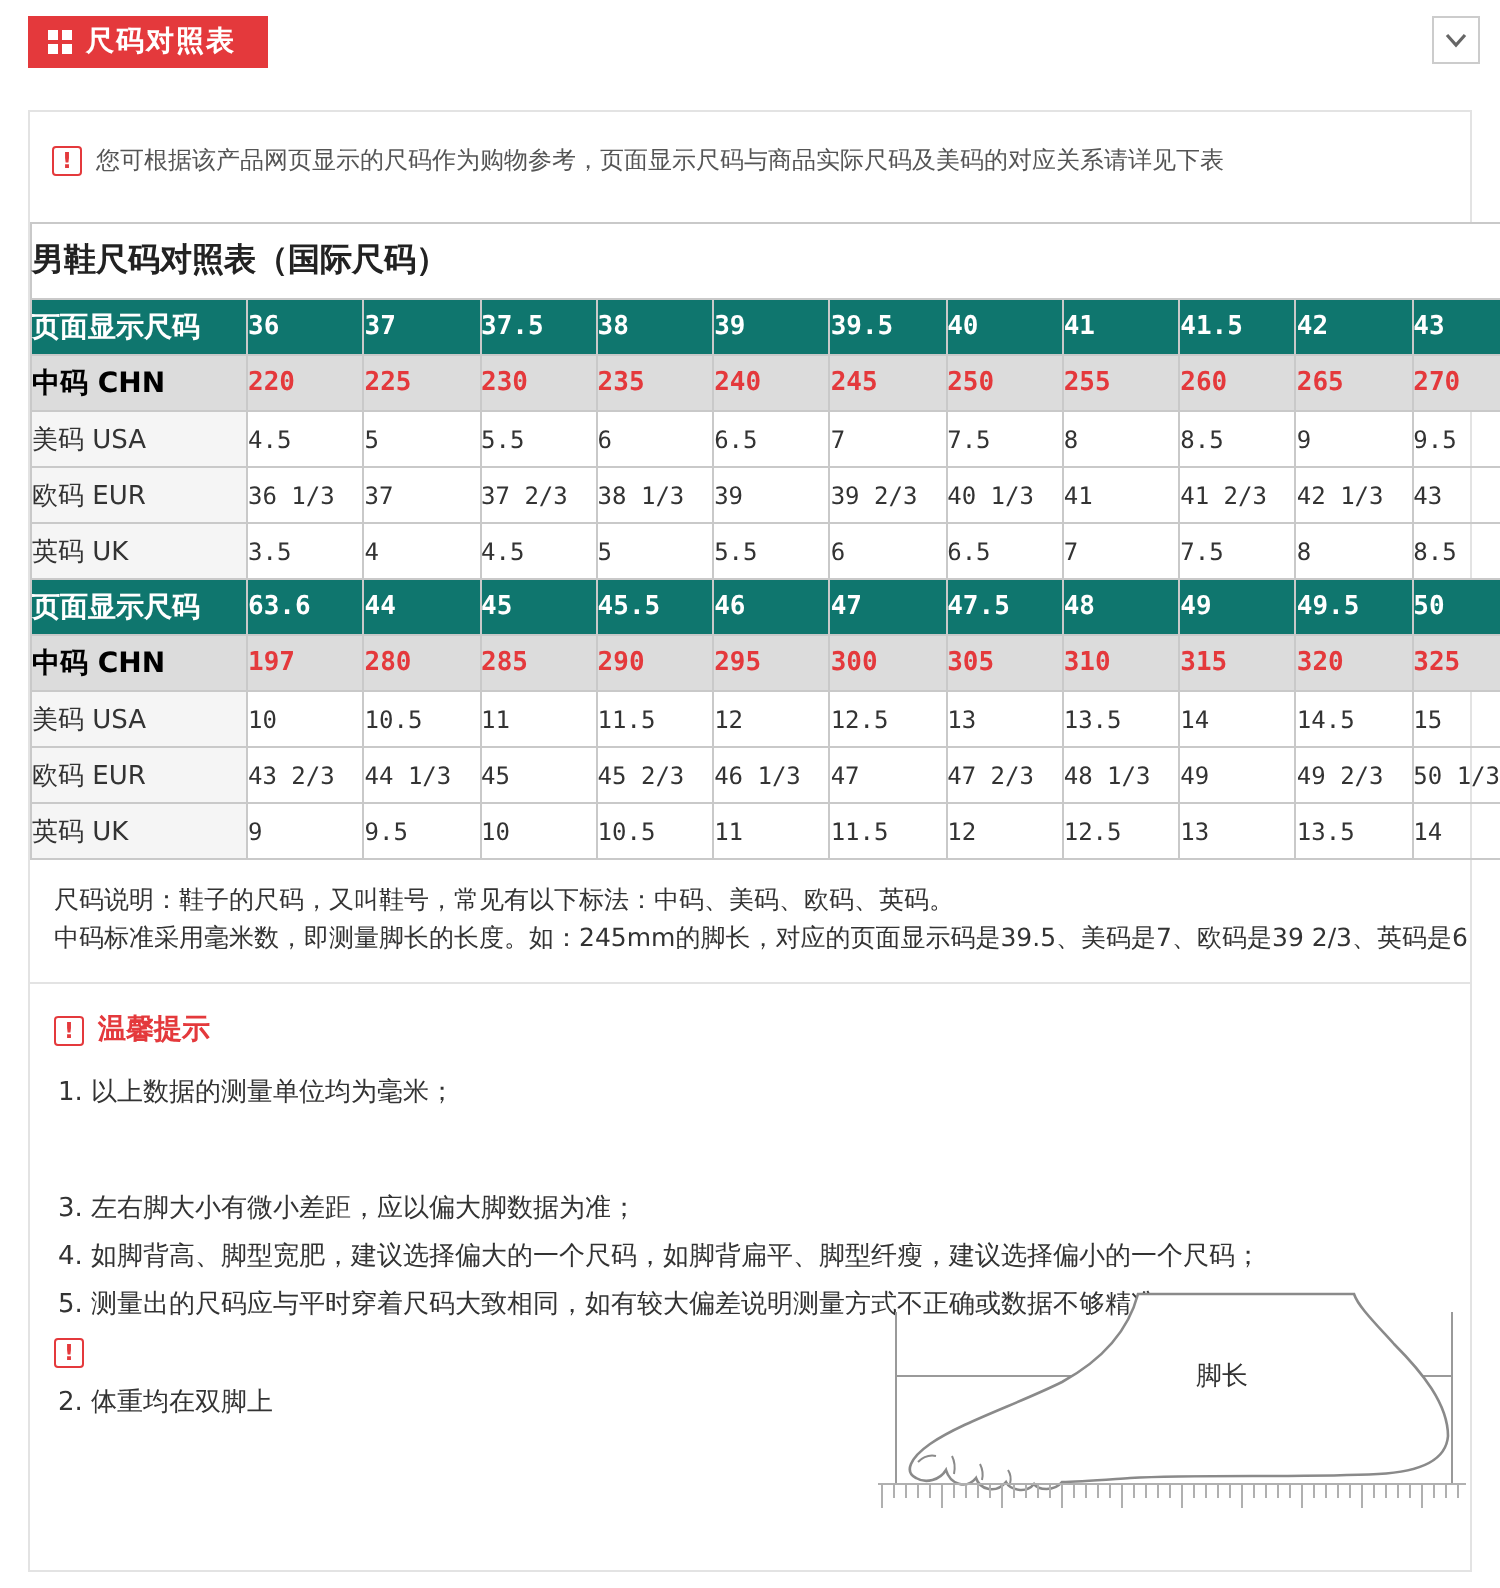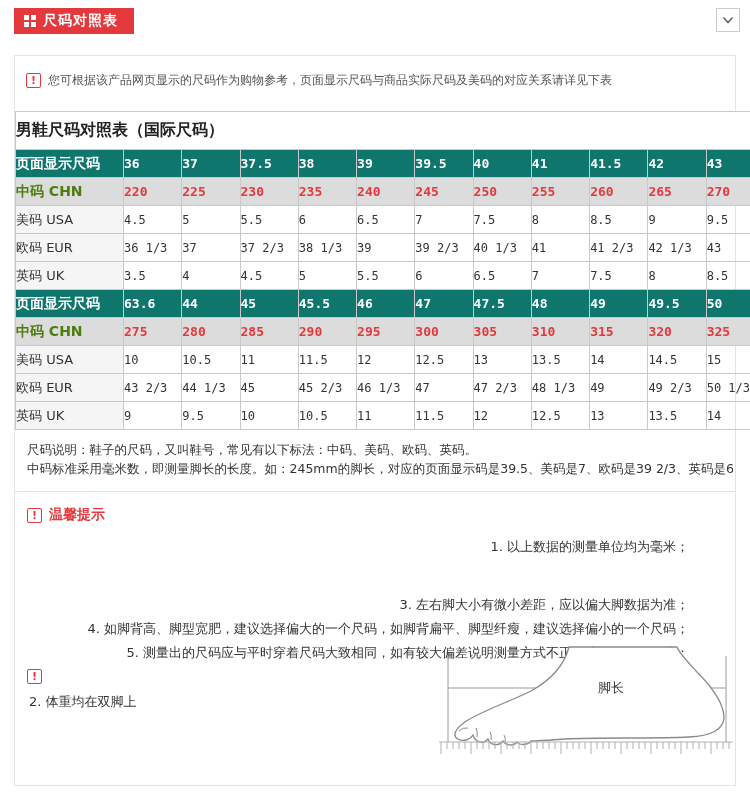--- a/index.html
+++ b/index.html
@@ -27,30 +27,30 @@
   
   .size-table { width:750px; margin:22px auto 0; border-collapse:collapse; table-layout:fixed; }
   .size-table td { border:1px solid #c9c9c9; height:28px; font-size:12px; color:#333; padding:0;
     font-family:"DejaVu Sans Mono","Liberation Mono",monospace; }
   .size-table .title-row td { height:38px; font-size:16px; font-weight:bold; color:#222; background:#fff;
     font-family:"DejaVu Sans","Liberation Sans",sans-serif; }
   .size-table .label-cell { font-family:"DejaVu Sans","Liberation Sans",sans-serif; }
   .row-red td { background:#0f766e; color:#fff; font-weight:bold; font-size:13px; }
   .row-red .label-cell { font-size:14px; }
   .row-chn td { background:#dcdcdc; color:#e4393c; font-weight:bold; font-size:13px; }
-  .row-chn .label-cell { color:#4d7c0f; font-size:14px; }
+  .row-chn .label-cell { color:#000000; font-size:14px; }
   .row-plain .label-cell { background:#f5f5f5; font-size:13px; }
 
   .table-notes { list-style:none; margin:10px 0 0 12px; font-size:12.5px; color:#333; line-height:19px; }
 
   .divider { margin-top:13px; border-top:1px solid #e3e3e3; }
 
   .tips { padding:14px 12px 0; }
   .section-title { display:flex; align-items:center; gap:7px; color:#e4393c; font-weight:bold; font-size:14px; }
-  .tips-list { list-style:none; margin:11px 0 0 2px; font-size:13px; color:#333; line-height:24px; max-width:660px;text-align:right; }
+  .tips-list { list-style:none; margin:11px 0 0 2px; font-size:13px; color:#333; line-height:24px; max-width:660px; }
   .tips-list li:first-child { margin-bottom:34px; }
   .posture { padding:4px 12px 0; }
   .posture-list { list-style:none; margin:6px 0 0 2px; font-size:13px; color:#333; line-height:24px; }
 
   .foot-fig { position:absolute; right:2px; top:588px; width:294px; height:118px; }
   .foot-fig svg { display:block; }
 </style>
 </head>
 <body>
 
@@ -177,21 +177,21 @@
             <td>46</td>
             <td>47</td>
             <td>47.5</td>
             <td>48</td>
             <td>49</td>
             <td>49.5</td>
             <td>50</td>
           </tr>
           <tr class="row-chn">
             <td class="label-cell">中码 CHN</td>
-            <td>275</td>
+            <td>197</td>
             <td>280</td>
             <td>285</td>
             <td>290</td>
             <td>295</td>
             <td>300</td>
             <td>305</td>
             <td>310</td>
             <td>315</td>
             <td>320</td>
             <td>325</td>

